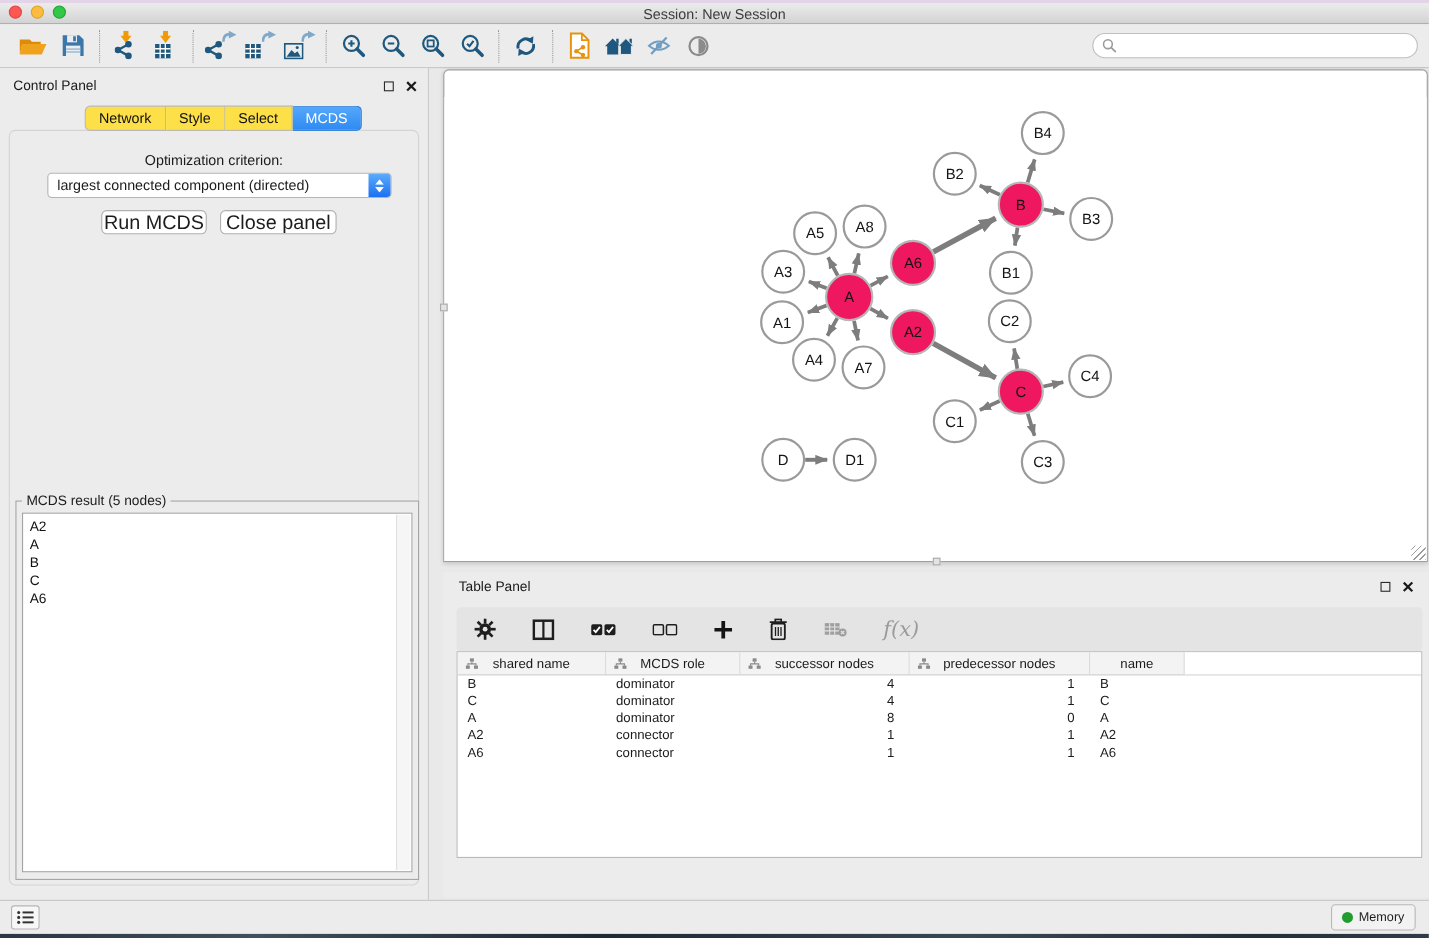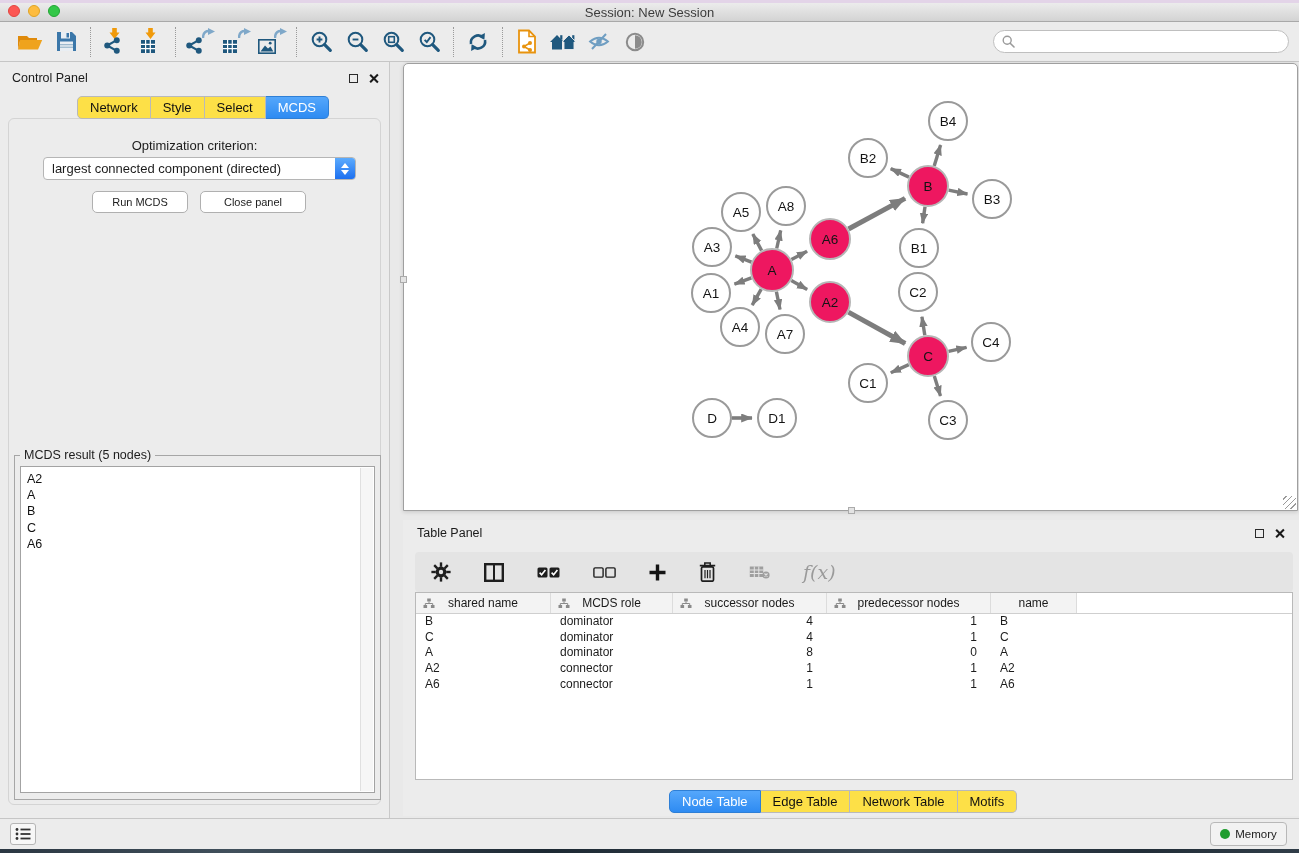--- a/index.html
+++ b/index.html
@@ -46,21 +46,21 @@
   .tab { background:#fde047; border:1px solid #b9b9b9; border-left:none; padding:0 12px; display:flex; align-items:center; font-size:13px; color:#111; }
   .tab:first-child { border-left:1px solid #b9b9b9; border-radius:5px 0 0 5px; }
   .tab:last-child { border-radius:0 5px 5px 0; }
   .tab.active { background:linear-gradient(#55a7fb,#2e8bf2); border-color:#2e7fd6; color:#fff; }
 
   .cp-body { position:absolute; top:56px; left:8px; right:8px; bottom:13px; background:#ececec; border:1px solid #d4d4d4; border-radius:6px; }
   .opt-label { position:absolute; top:76px; width:100%; text-align:center; font-size:13px; }
   .dropdown { position:absolute; top:95px; left:43px; width:313px; height:23px; background:#fff; border:1px solid #b5b5b5; border-radius:4px; display:flex; align-items:center; }
   .dropdown .dval { flex:1; padding-left:8px; font-size:13px; white-space:nowrap; }
   .dropdown .stepper { width:20px; height:21px; border-radius:0 3px 3px 0; background:linear-gradient(#5cabfd,#1d70f0); display:flex; flex-direction:column; align-items:center; justify-content:center; gap:2px; }
-  .btn { position:absolute; height:22px; background:#fff; border:1px solid #b0b0b0; border-radius:5px; font-size:11px; display:flex; align-items:center; justify-content:center; }
+  .btn { position:absolute; height:22px; background:#fff; border:1px solid #b0b0b0; border-radius:5px; font-size:18px; display:flex; align-items:center; justify-content:center; }
   .btn-run { top:129px; left:92px; width:96px; }
   .btn-close { top:129px; left:200px; width:106px; }
 
   .result-group { position:absolute; top:393px; left:14px; width:367px; height:345px; border:1px solid #a6a6a6; }
   .result-title { position:absolute; top:-8px; left:5px; background:#ececec; padding:0 4px; font-size:12.5px; }
   .result-list { position:absolute; top:10px; left:5px; right:5px; bottom:6px; background:#fff; border:1px solid #a3a3a3; overflow:hidden; }
   .result-scroll { position:absolute; top:1px; right:1px; bottom:1px; width:13px; background:#f6f6f6; border-left:1px solid #e0e0e0; }
   .result-items { padding:4px 6px; font-size:12.5px; line-height:16.2px; color:#111; }
 
   
@@ -575,26 +575,20 @@
         </div>
         <div class="trow">
           <div class="td c0 txt">A6</div>
           <div class="td c1 txt">connector</div>
           <div class="td c2 num">1</div>
           <div class="td c3 num">1</div>
           <div class="td c4 txt">A6</div>
         </div>
       </div>
   </div>
-  <div class="tp-tabs" id="tp-tabs">
-    <span class="tab active">Node Table</span>
-    <span class="tab">Edge Table</span>
-    <span class="tab">Network Table</span>
-    <span class="tab">Motifs</span>
-  </div>
 </div>
 
 <div class="statusbar">
   <span class="list-btn">
     <svg width="16" height="14" viewBox="0 0 16 14">
         <g fill="#333">
           <circle cx="2" cy="2.5" r="1.4"></circle>
           <circle cx="2" cy="7" r="1.4"></circle>
           <circle cx="2" cy="11.5" r="1.4"></circle>
           <rect x="5.5" y="1.6" width="10" height="1.8"></rect>

